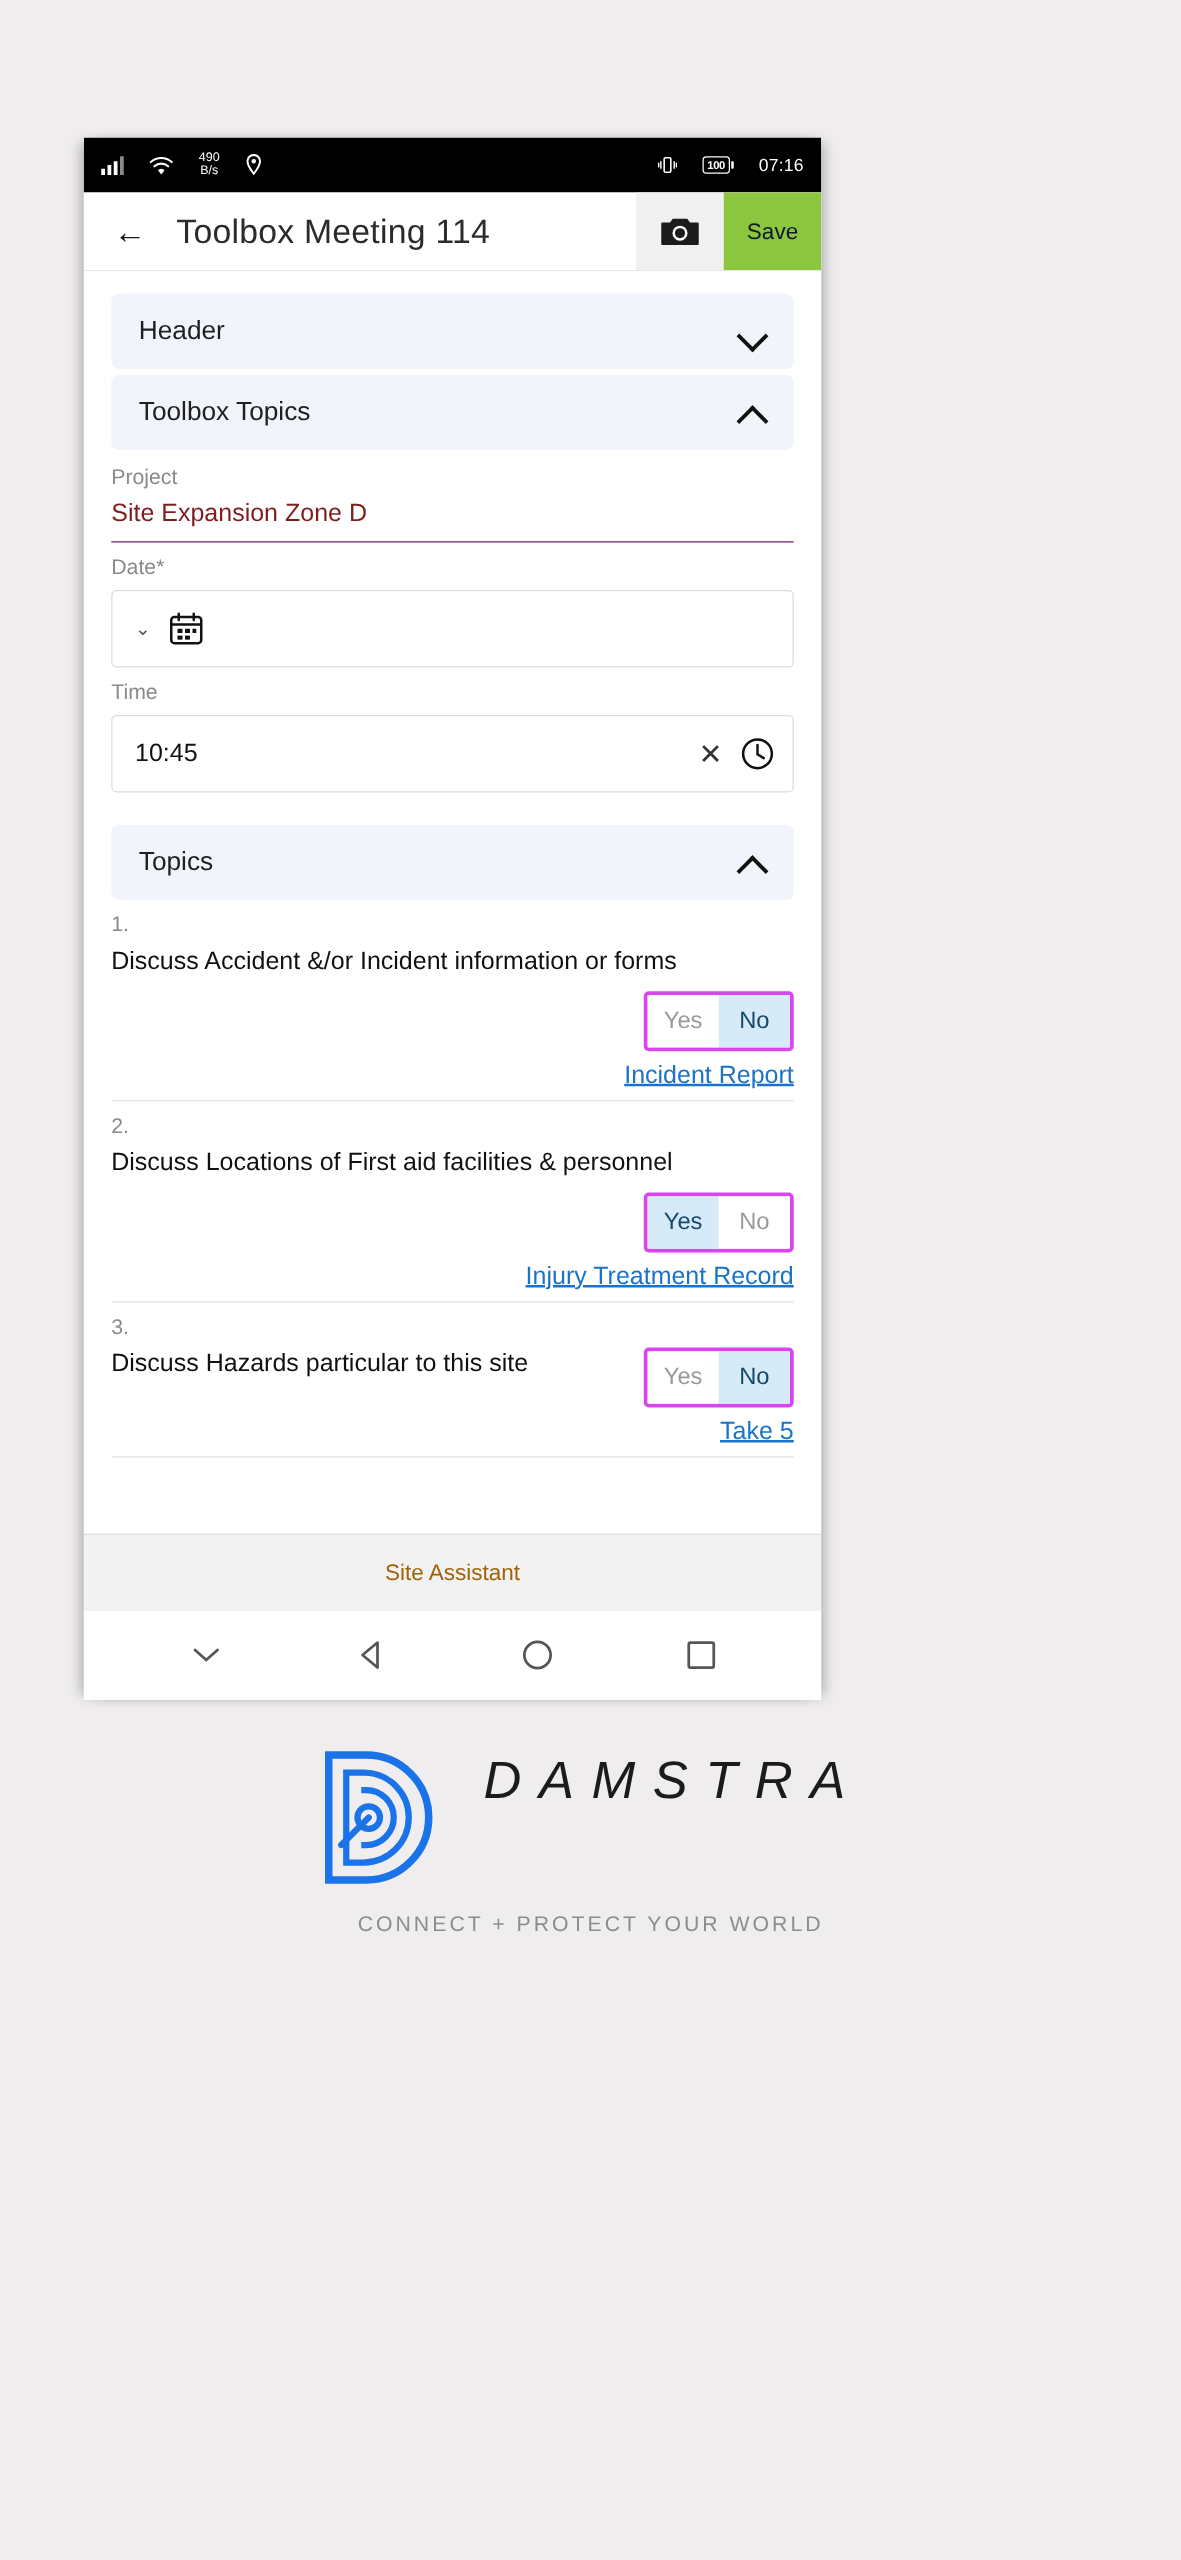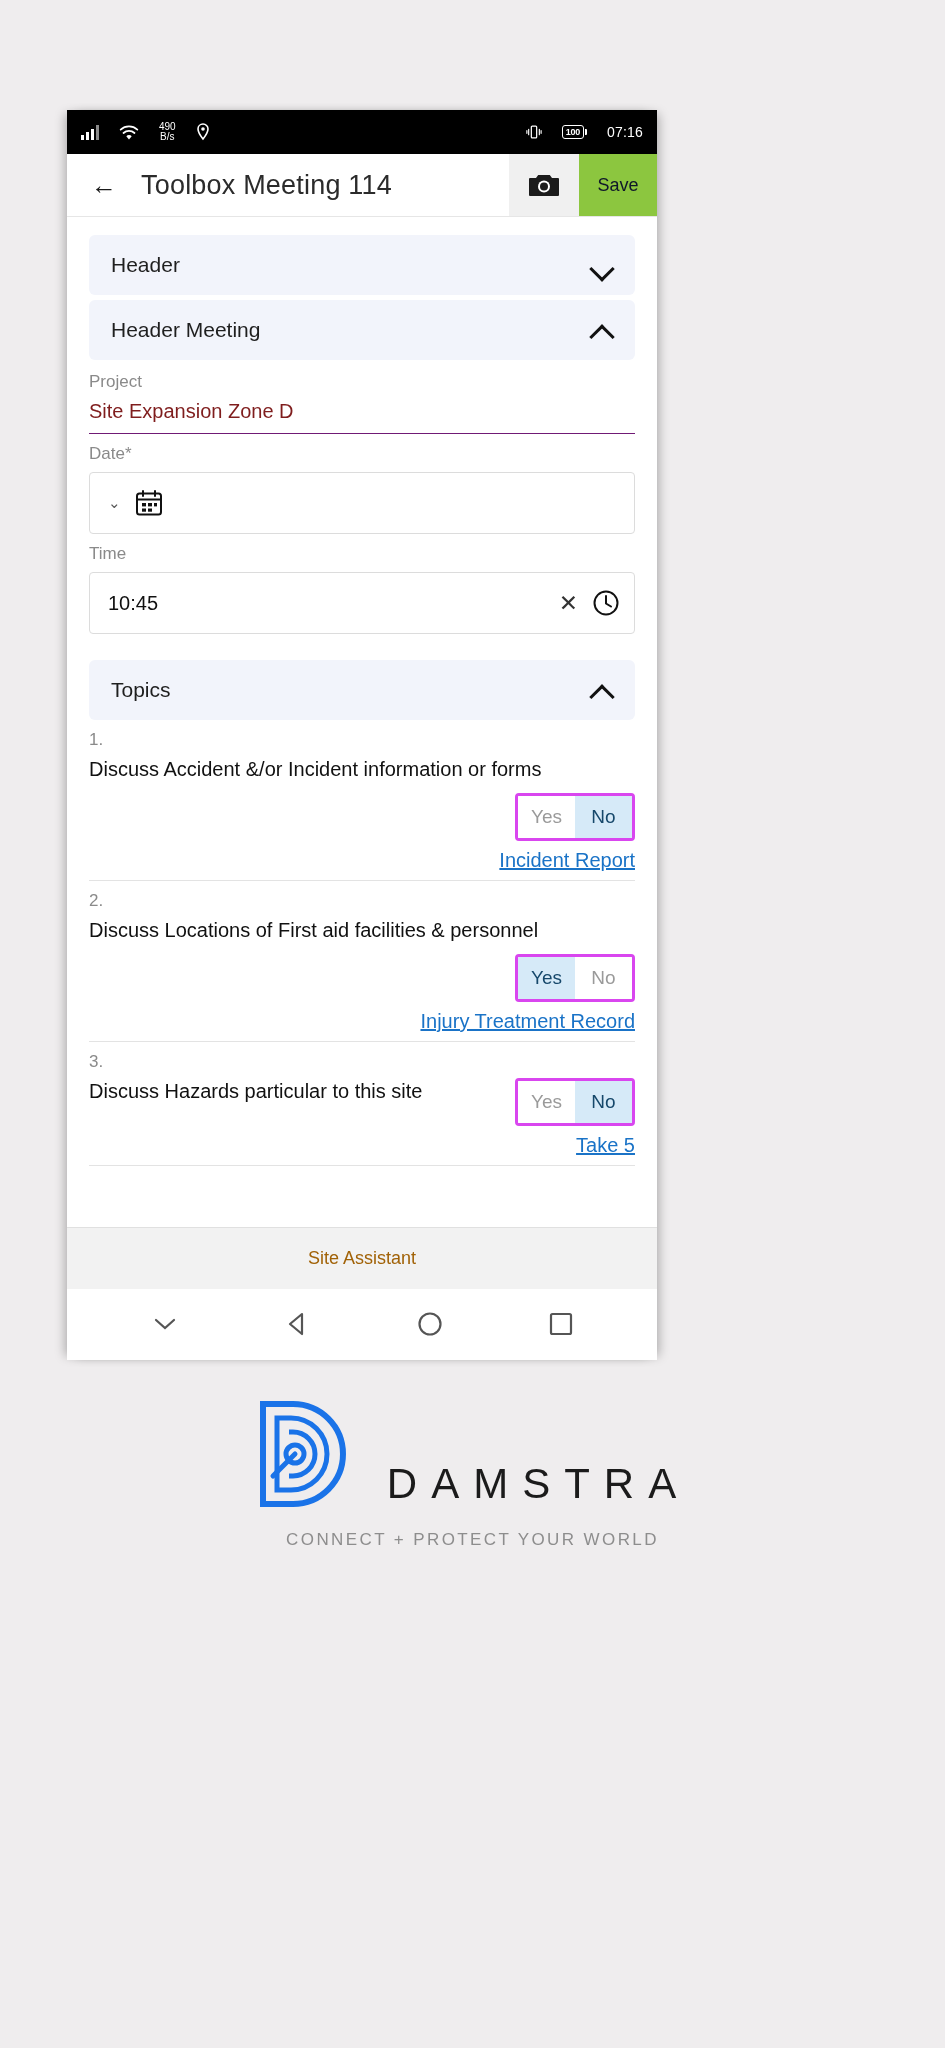--- a/index.html
+++ b/index.html
@@ -126,21 +126,21 @@
     font-size: 18px; color:#a16207;
   }
   .navbar {
     height: 70px; background:#fff; display:flex; align-items:center;
     justify-content:space-around; padding: 0 30px;
   }
   .nav-ic { color:#555; }
 
   
   .brand { position:absolute; left:0; top:1400px; width:945px; text-align:center; }
-  .brand-row { display:flex; align-items:flex-end; justify-content:center; gap: 40px; }
+  .brand-row { display:flex; align-items:flex-start; justify-content:center; gap: 40px; font-style: italic; }
   .brand-name {
     font-size: 42px; letter-spacing: 14px; color:#1b1b1b; font-weight: 400;
   }
   .brand-tag {
     margin-top: 22px; font-size: 17px; letter-spacing: 2.4px; color:#8d8d8d;
   }
 </style>
 </head>
 <body>
 
@@ -197,21 +197,21 @@
     </div>
 
     <div class="content">
 
       <div class="accordion">
         <span class="acc-title">Header</span>
         <span class="chev"></span>
       </div>
 
       <div class="accordion">
-        <span class="acc-title">Header Meeting</span>
+        <span class="acc-title">Toolbox Topics</span>
         <span class="chev up"></span>
       </div>
 
       <div class="field">
         <div class="field-label">Project</div>
         <div class="field-value">Site Expansion Zone D</div>
       </div>
 
       <div class="input-group">
         <div class="input-label">Date*</div>

